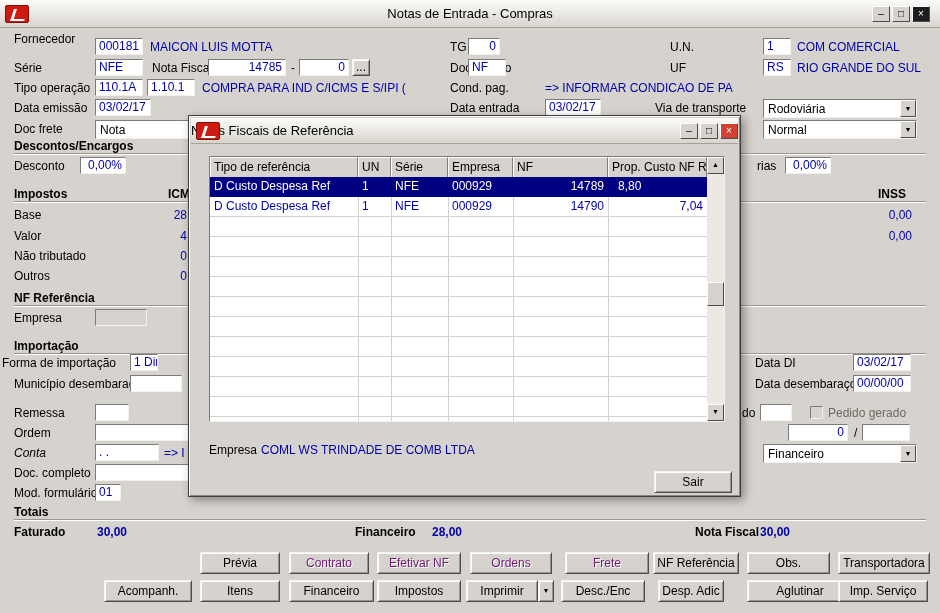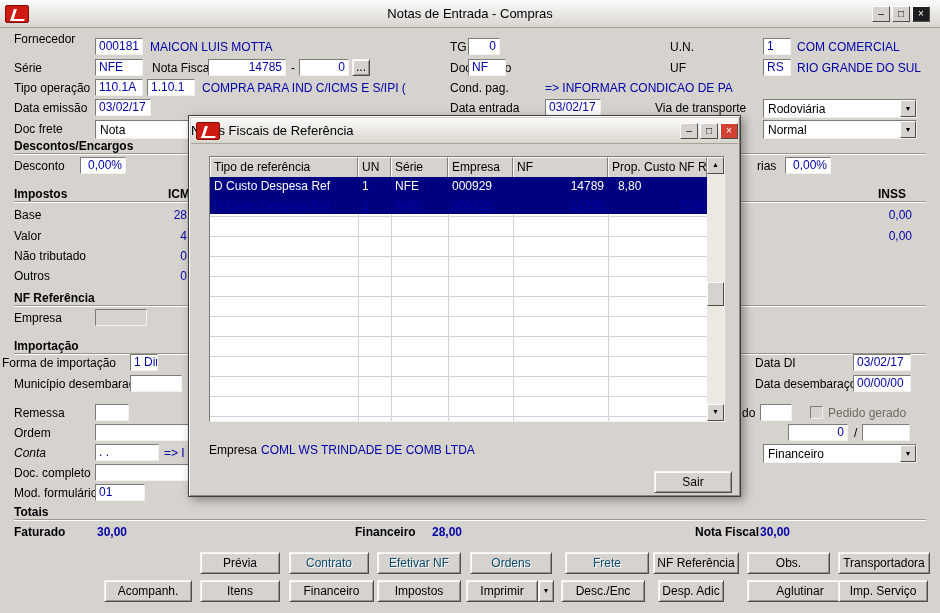--- a/index.html
+++ b/index.html
@@ -19,40 +19,40 @@
   .val{position:absolute;white-space:nowrap;line-height:14px;color:#0000a8}
   .gray{color:#6e6a63}
   .italic{font-style:italic}
   
   .field{position:absolute;height:17px;background:#fff;border:1px solid;border-color:#7b7b7b #f2f1ee #f2f1ee #7b7b7b;color:#0000a8;padding:0 3px;line-height:15px;white-space:nowrap;overflow:hidden}
   .field.right{text-align:right}
   .field.disabled{background:#d6d3ce}
   
   .btn{position:absolute;height:22px;background:#d6d3ce;border:1px solid;border-color:#f4f3f0 #4d4d4d #4d4d4d #f4f3f0;box-shadow:inset 1px 1px 0 #fff,inset -1px -1px 0 #98948b;text-align:center;line-height:20px;white-space:nowrap;cursor:pointer}
   .btn.small{height:17px;line-height:15px}
-  .btn.disabled{color:#0c4a6e;text-shadow:1px 1px 0 #fff;cursor:default}
+  .btn.disabled{color:#701a75;text-shadow:1px 1px 0 #fff;cursor:default}
   
   .combo{position:absolute;height:19px;background:#fff;border:1px solid;border-color:#7b7b7b #f2f1ee #f2f1ee #7b7b7b;cursor:pointer}
   .combo .ctext{position:absolute;left:4px;top:2px;line-height:14px;white-space:nowrap}
   .combo .carrow{position:absolute;right:0;top:0;width:16px;height:100%;background:#d6d3ce;border:1px solid;border-color:#fff #4d4d4d #4d4d4d #fff;font-size:7px;line-height:15px;text-align:center}
   
   .rule{position:absolute;height:2px;border-top:1px solid #9b978e;border-bottom:1px solid #fff}
   
   .checkbox{position:absolute;width:13px;height:13px;background:#d6d3ce;border:1px solid;border-color:#7b7b7b #f2f1ee #f2f1ee #7b7b7b}
   
   .dialog{position:absolute;left:188px;top:115px;width:553px;height:382px;background:#d6d3ce;border:1px solid #3f3f3f;box-shadow:inset 1px 1px 0 #fff,inset -1px -1px 0 #8a867d,3px 3px 9px rgba(0,0,0,.38)}
   .dlg-titlebar{position:absolute;left:2px;top:2px;right:2px;height:26px;background:linear-gradient(#fcfbf9,#d8d5ce);border-bottom:1px solid #a7a399;display:flex;align-items:center;justify-content:flex-start}
   .dlg-titlebar .appicon{top:4px}
   
   .grid{position:absolute;left:20px;top:40px;width:516px;height:266px;background:#fff;border:1px solid;border-color:#7b7b7b #f2f1ee #f2f1ee #7b7b7b}
   .grid-header{position:absolute;left:0;top:0;right:17px;height:36px;display:flex}
   .gh{background:#d6d3ce;border:1px solid;border-color:#fff #808080 #808080 #fff;padding:2px 3px;font-size:12px;white-space:nowrap;overflow:hidden;flex:none}
   .grid-body{position:absolute;left:0;top:20px;right:17px;bottom:0;background:repeating-linear-gradient(to bottom,transparent 0 19px,#d2d2d2 19px 20px);overflow:hidden}
   .vline{position:absolute;top:0;bottom:0;width:1px;background:#d2d2d2}
-  .grow{position:absolute;left:0;right:0;height:37px;display:flex;cursor:pointer}
+  .grow{position:absolute;left:0;right:0;height:20px;display:flex;cursor:pointer}
   .gcell{flex:none;padding:2px 4px;font-size:12px;white-space:nowrap;overflow:hidden;color:#0000a8;line-height:15px}
   .gcell.r{text-align:right}
   .grow.selected{background:#000080}
   .grow.selected .gcell{color:#fff}
   
   .sb{position:absolute;right:0;top:0;bottom:0;width:17px;background:#ece9e3}
   .sb-btn{position:absolute;left:0;width:17px;height:17px;background:#d6d3ce;border:1px solid;border-color:#fff #4d4d4d #4d4d4d #fff;font-size:7px;line-height:14px;text-align:center;cursor:pointer}
   .sb-thumb{position:absolute;left:0;width:17px;height:24px;background:#d6d3ce;border:1px solid;border-color:#fff #4d4d4d #4d4d4d #fff;cursor:grab}
 </style>
 </head>
@@ -171,21 +171,21 @@
 <div class="val" style="left:164px;top:446px">=&gt; I</div>
 <div class="combo" style="left:763px;top:444px;width:154px">
   <span class="ctext">Financeiro</span>
   <span class="carrow">▼</span>
 </div>
 
 <div class="lbl" style="left:14px;top:466px">Doc. completo</div>
 <div class="field" style="left:95px;top:464px;width:94px"></div>
 
 <div class="lbl" style="left:14px;top:486px">Mod. formulário</div>
-<div class="field" style="left:95px;top:484px;width:50px">01</div>
+<div class="field" style="left:95px;top:484px;width:26px">01</div>
 
 <div class="lbl bold" style="left:14px;top:505px">Totais</div>
 <div class="rule" style="left:14px;top:519px;width:912px"></div>
 <div class="lbl bold" style="left:14px;top:525px">Faturado</div>
 <div class="val bold" style="left:97px;top:525px">30,00</div>
 <div class="lbl bold" style="left:355px;top:525px">Financeiro</div>
 <div class="val bold" style="left:432px;top:525px">28,00</div>
 <div class="lbl bold" style="left:695px;top:525px">Nota Fiscal</div>
 <div class="val bold" style="left:760px;top:525px">30,00</div>
 

